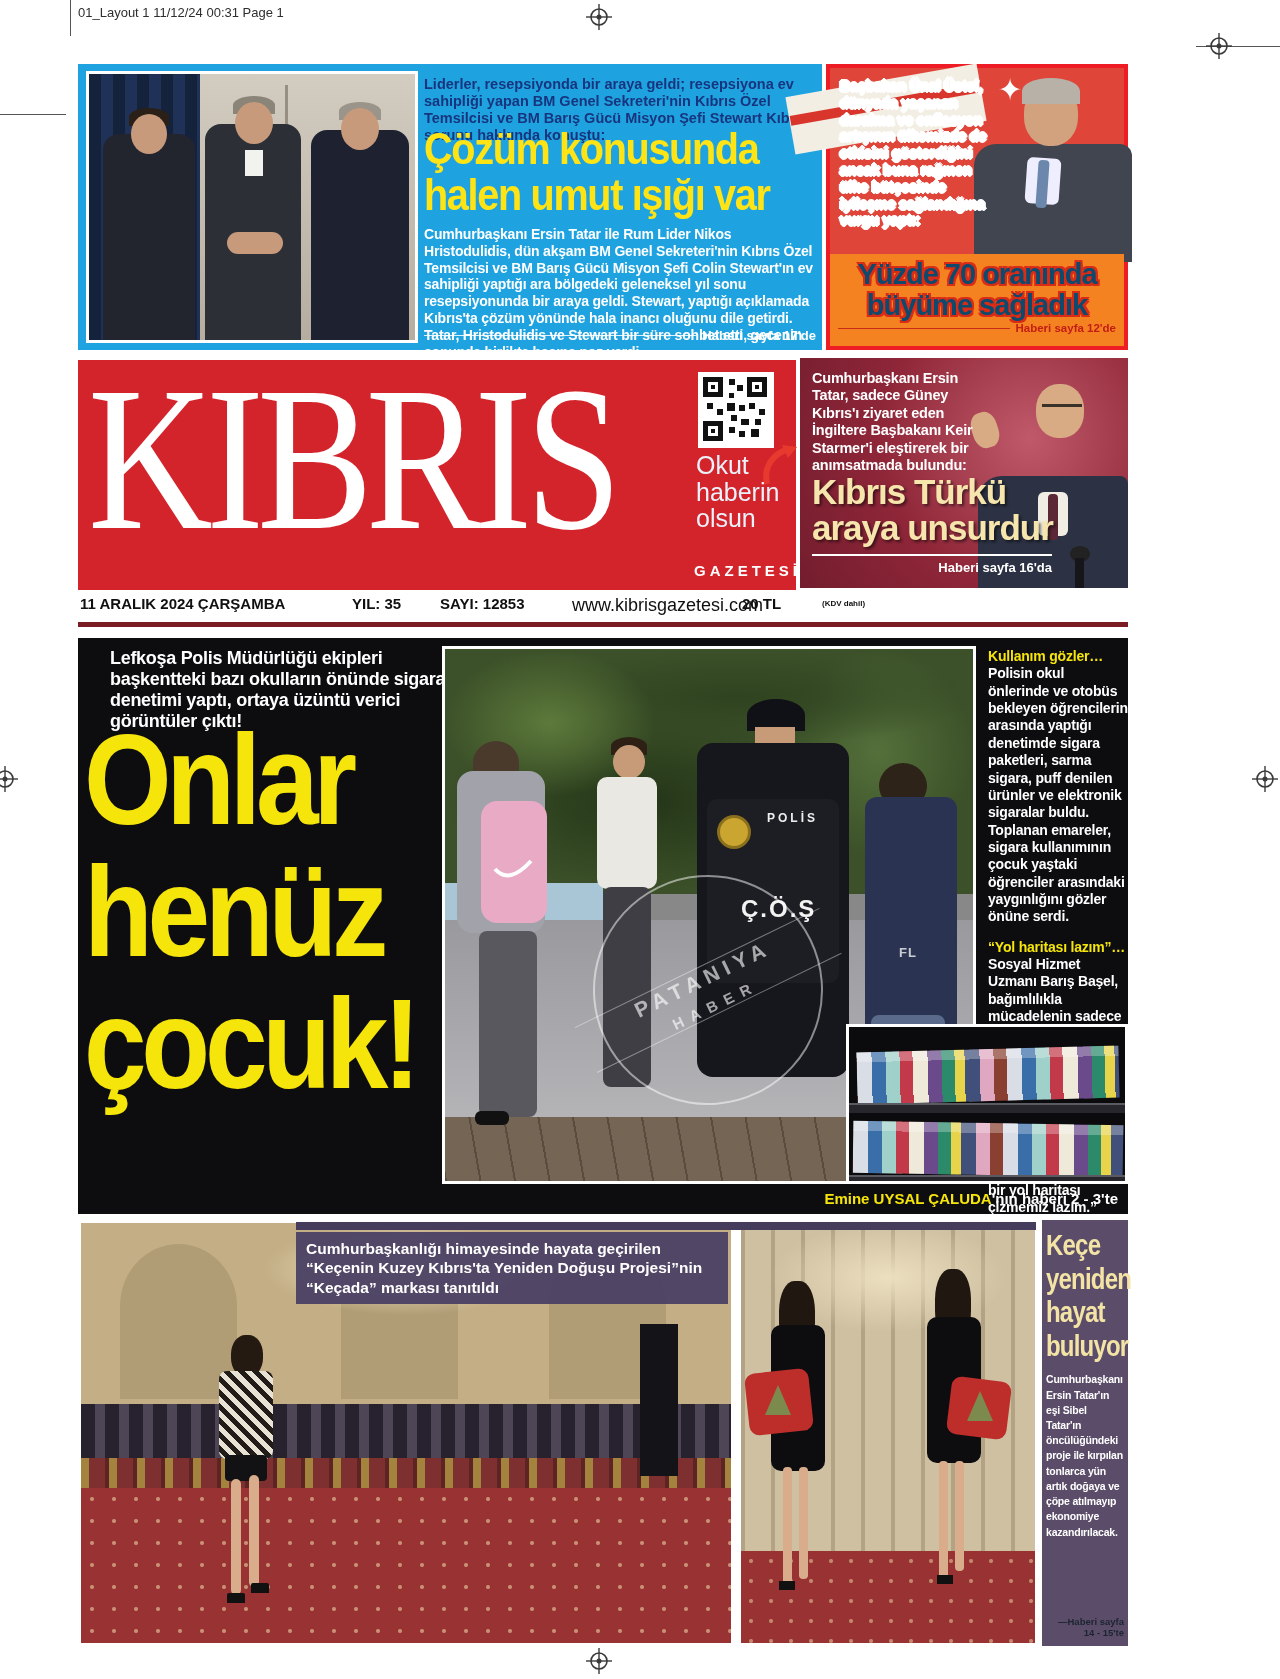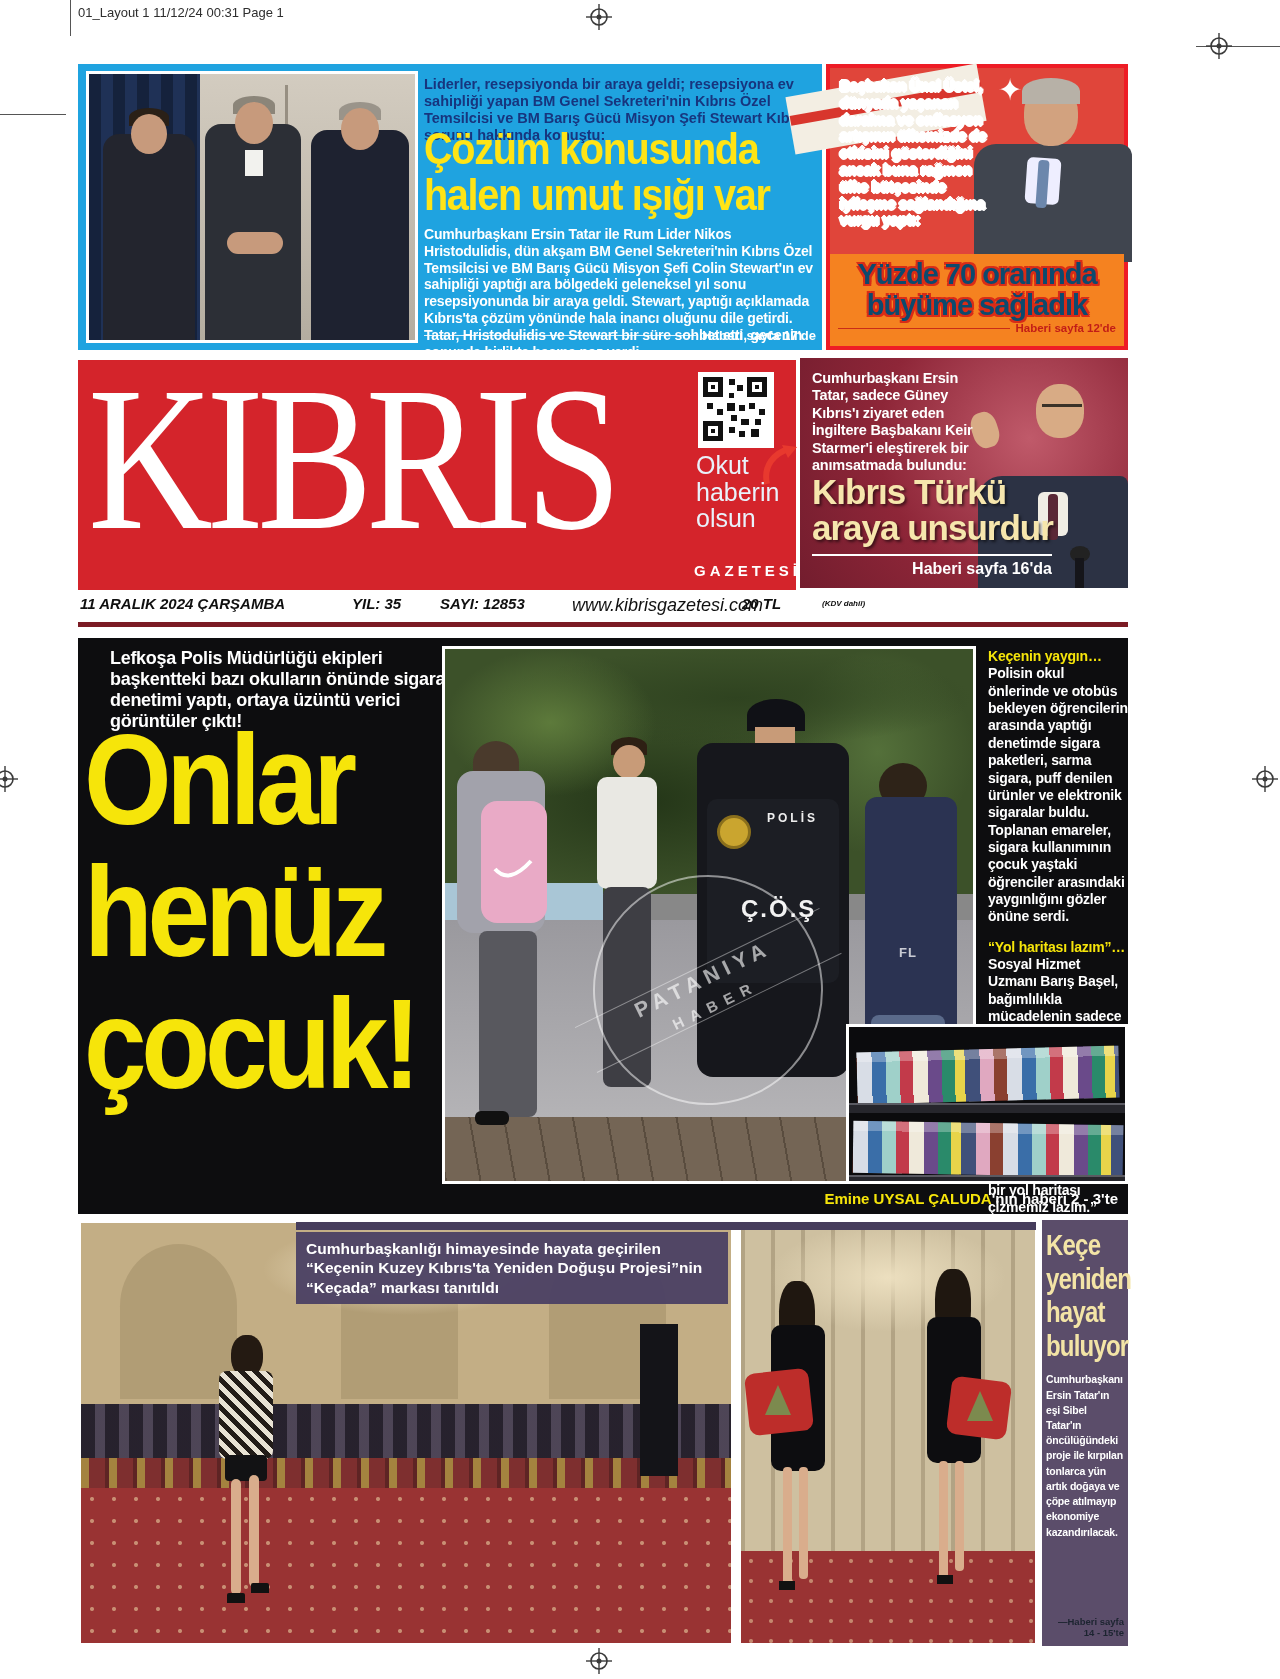--- a/index.html
+++ b/index.html
@@ -58,33 +58,33 @@
 
   
   .mast{left:78px;top:360px;width:718px;height:230px;background:#d4242b;}
   .mast-title{left:10px;top:-4px;color:#fff;font-family:"Liberation Serif",serif;font-size:206px;line-height:1.0;
               letter-spacing:-8px;transform:scaleX(.84);transform-origin:left top;white-space:nowrap;}
   .qr{left:620px;top:12px;width:76px;height:76px;background:#fff;padding:3px;box-sizing:border-box;}
   .slogan{left:618px;top:92px;color:#e9f2fb;font-size:25px;line-height:1.06;font-weight:normal;}
   .swoosh{left:684px;top:84px;}
   .gazetesi{left:616px;top:202px;color:#fff;font-weight:bold;font-size:15px;letter-spacing:4px;}
   .strip{left:78px;top:592px;width:1050px;height:26px;color:#101010;}
-  .strip span{position:absolute;top:3px;font-size:15px;font-weight:bold;white-space:nowrap;font-style:italic;}
+  .strip span{position:absolute;top:3px;font-size:15px;font-weight:bold;white-space:nowrap;}
   .strip .site{font-weight:normal;font-size:18px;}
   .strip .note{font-size:8px;font-weight:bold;margin-left:32px;}
   .redrule{left:78px;top:622px;width:1050px;height:5px;background:#7b1b24;}
 
   
   .maroon{left:800px;top:358px;width:328px;height:230px;
           background:radial-gradient(circle at 70% 35%,#c05a6a 0,#8e2638 55%,#731d2e 100%);}
   .mr-kicker{left:12px;top:12px;width:186px;color:#fff;font-weight:800;font-size:14.5px;line-height:1.2;letter-spacing:-0.2px;}
   .mr-head{left:12px;top:116px;color:#f6e6ad;font-weight:800;font-size:35px;line-height:1.04;letter-spacing:-1px;
            text-shadow:2px 2px 3px rgba(0,0,0,.55);white-space:nowrap;}
   .mr-rule{left:12px;top:196px;width:240px;height:2px;background:#fff;}
-  .mr-ref{left:12px;top:202px;width:240px;text-align:right;color:#fff;font-size:16px;font-weight:bold;}
+  .mr-ref{left:12px;top:202px;width:240px;text-align:right;color:#fff;font-size:13px;font-weight:bold;}
 
   
   .s3-body{right:0;bottom:0;width:150px;height:112px;background:#2c3244;border-radius:24px 8px 0 0;}
   .s3-shirt{right:60px;bottom:52px;width:30px;height:44px;background:#f0ede4;border-radius:6px;}
   .s3-tie{right:70px;bottom:48px;width:10px;height:46px;background:#5a2836;border-radius:4px;}
   .s3-head{right:44px;top:26px;width:48px;height:54px;background:#d8ab85;border-radius:46%;}
   .s3-glasses{right:46px;top:46px;width:40px;height:3px;background:#3a3228;}
   .s3-hand{right:130px;top:54px;width:26px;height:36px;background:#d8ab85;border-radius:42%;transform:rotate(-18deg);}
   .s3-mic{right:44px;bottom:0;width:9px;height:30px;background:#15151a;}
   .s3-michead{right:38px;bottom:26px;width:20px;height:16px;background:#222;border-radius:50%;}
@@ -376,21 +376,21 @@
   </div>
 
   <div class="abs blackbox">
     <div class="abs mn-kicker">Lefkoşa Polis Müdürlüğü ekipleri başkentteki bazı okulların önünde sigara denetimi yaptı, ortaya üzüntü verici görüntüler çıktı!</div>
     <div class="abs mn-head">
       <div>Onlar</div>
       <div>henüz</div>
       <div>çocuk!</div>
     </div>
     <div class="abs mn-col">
-      <p><span class="lead">Keçenin yaygın…</span><span> Polisin okul önlerinde ve otobüs bekleyen öğrencilerin arasında yaptığı denetimde sigara paketleri, sarma sigara, puff denilen ürünler ve elektronik sigaralar buldu. Toplanan emareler, sigara kullanımının çocuk yaştaki öğrenciler arasındaki yaygınlığını gözler önüne serdi.</span></p>
+      <p><span class="lead">Kullanım gözler…</span><span> Polisin okul önlerinde ve otobüs bekleyen öğrencilerin arasında yaptığı denetimde sigara paketleri, sarma sigara, puff denilen ürünler ve elektronik sigaralar buldu. Toplanan emareler, sigara kullanımının çocuk yaştaki öğrenciler arasındaki yaygınlığını gözler önüne serdi.</span></p>
       <p><span class="lead">“Yol haritası lazım”…</span><span> Sosyal Hizmet Uzmanı Barış Başel, bağımlılıkla mücadelenin sadece polise bırakıldığı eleştirisini yaparak, “Kapsamlı bir çocuk koruma politikası, gençlik politikası ve yasa dışı maddeler ve tüm bu riskli davranışlarla mücadele etmek için bir yol haritası çizmemiz lazım.” dedi.</span></p>
     </div>
     <div class="abs byline">
       <span class="name">Emine UYSAL ÇALUDA</span><span>'nın haberi 2 - 3'te</span>
     </div>
   </div>
 
   <div class="abs ph s4">
     <div class="abs s4-fol"></div>
     <div class="abs s4-pool"></div>

